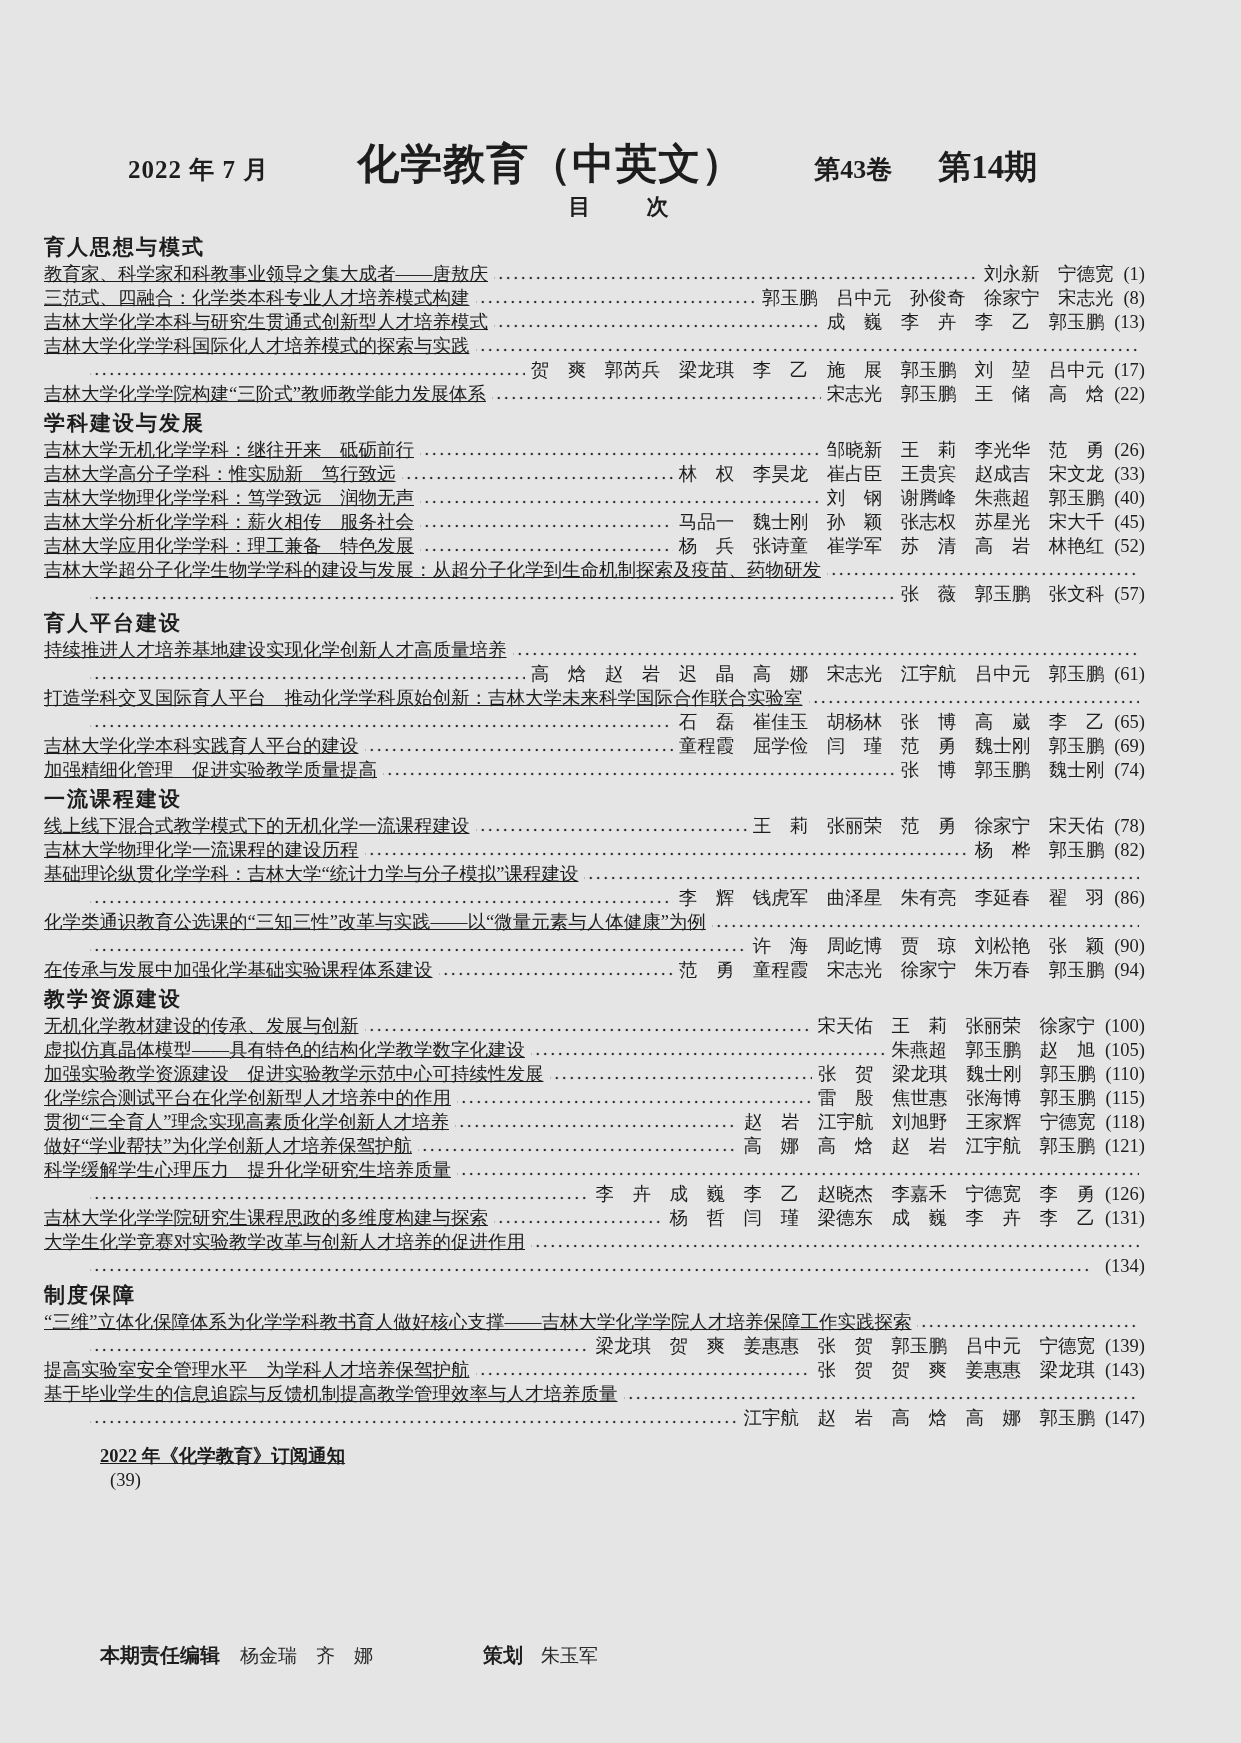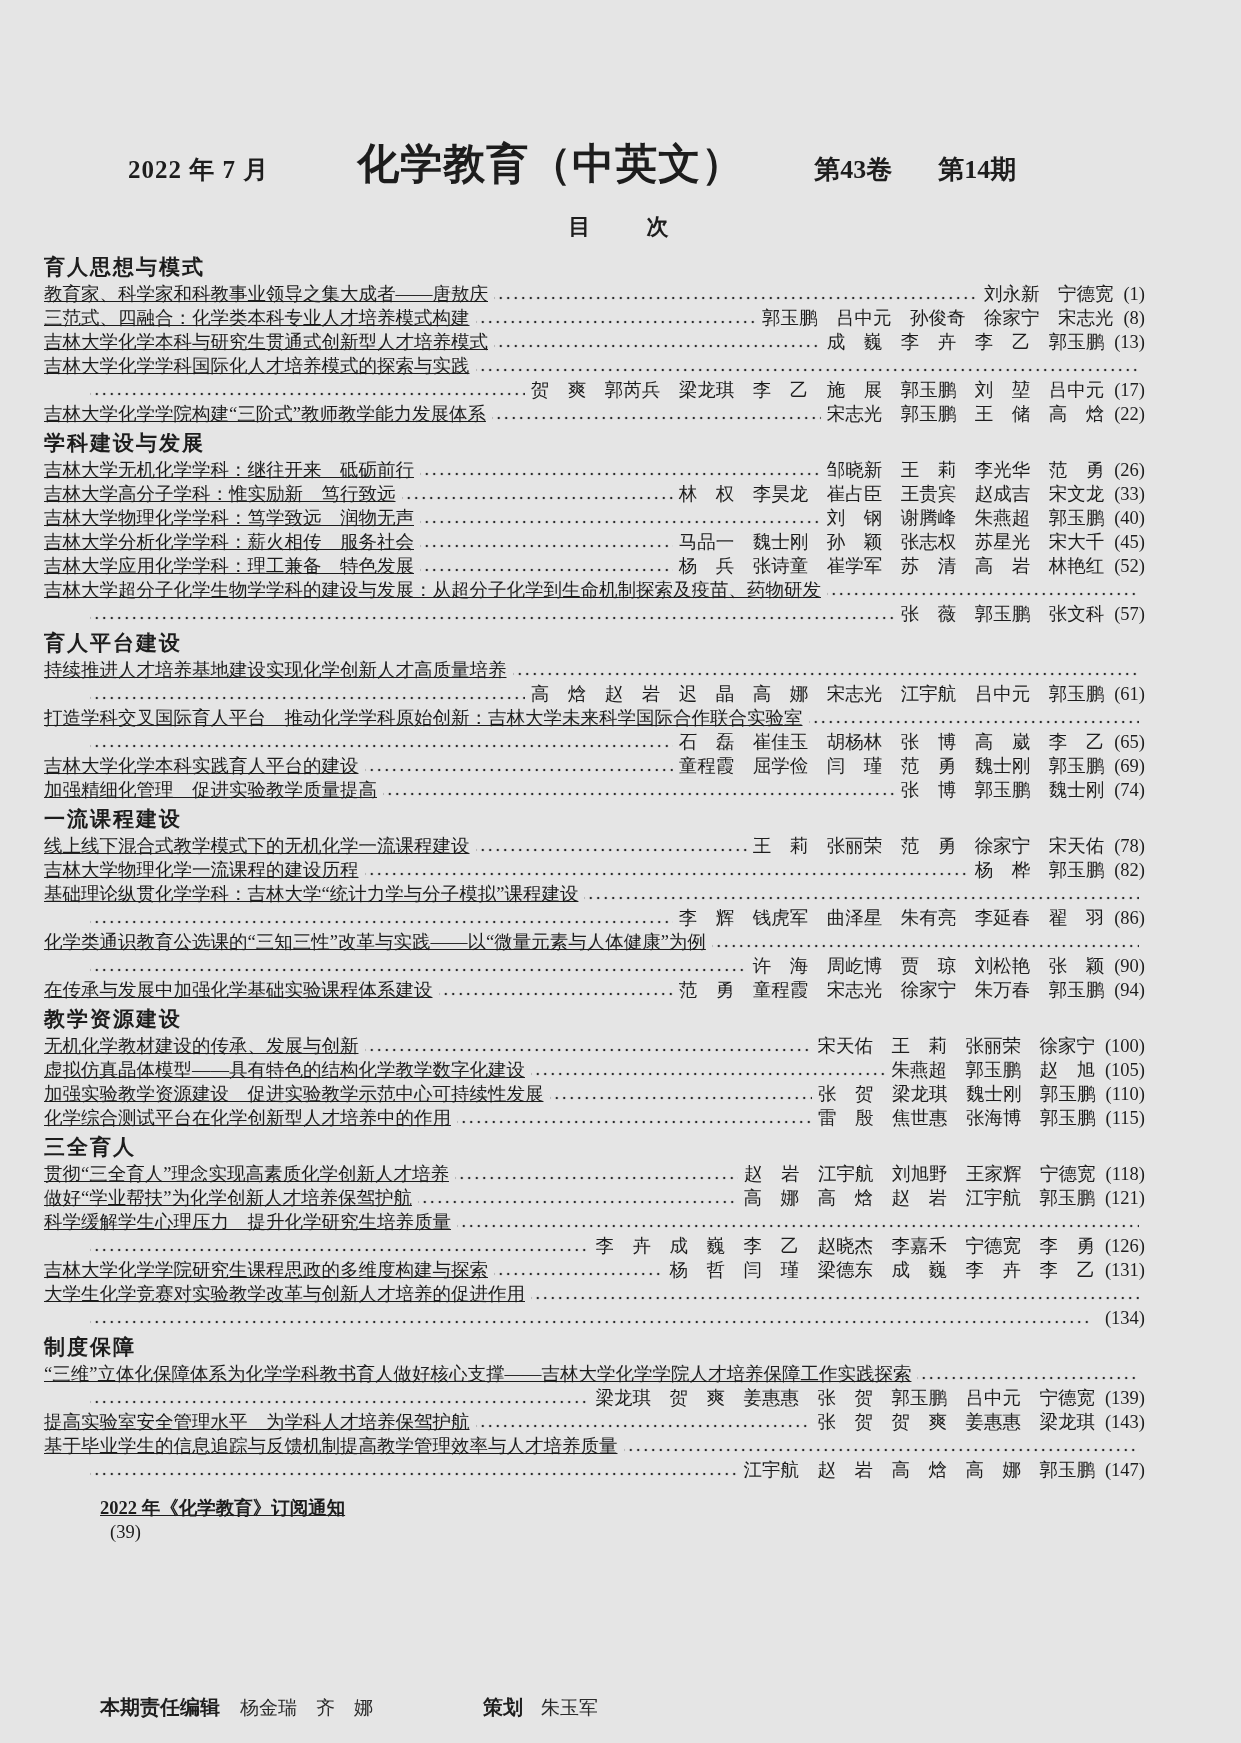--- a/index.html
+++ b/index.html
@@ -6,22 +6,22 @@
   .page{
     width:1241px;height:1743px;background:#e5e5e5;color:#1d1d1d;
     font-family:"Liberation Serif","DejaVu Serif",serif;
     position:relative;overflow:hidden;
   }
   
   .jheader{display:flex;align-items:baseline;padding:136px 0 0 128px;}
   .jdate{font-size:25px;font-weight:bold;letter-spacing:1px;flex:0 0 auto;}
   .jtitle{font-size:42px;font-weight:bold;margin-left:88px;letter-spacing:1px;flex:0 0 auto;}
   .jvol{font-size:26px;font-weight:bold;margin-left:70px;flex:0 0 auto;}
-  .jiss{font-size:26px;font-weight:bold;margin-left:46px;flex:0 0 auto;}
-  .toc-label{text-align:center;font-size:22px;font-weight:bold;margin-top:20px;letter-spacing:4px;font-family:Liberation Mono, monospace;}
+  .jiss{font-size:33px;font-weight:bold;margin-left:46px;flex:0 0 auto;}
+  .toc-label{text-align:center;font-size:22px;font-weight:bold;margin-top:0;letter-spacing:4px;font-family:Liberation Mono, monospace;}
   
   .toc{padding:8px 96px 0 44px;}
   .section-title{
     font-family:"Liberation Sans","DejaVu Sans",sans-serif;
     font-weight:bold;font-size:21px;line-height:26px;margin:4px 0 2px;letter-spacing:2px;
   }
   .row{display:flex;align-items:baseline;font-size:18.5px;line-height:24px;white-space:nowrap;}
   .row .title{flex:0 0 auto;text-decoration:underline;}
   .row .title.bold{font-weight:bold;}
   .dots{
@@ -215,21 +215,20 @@
         <span class="dots"></span>
         <span class="authors">张　贺　梁龙琪　魏士刚　郭玉鹏</span>
         <span class="pagenum">(110)</span>
       </div>
       <div class="row">
         <span class="title">化学综合测试平台在化学创新型人才培养中的作用</span>
         <span class="dots"></span>
         <span class="authors">雷　殷　焦世惠　张海博　郭玉鹏</span>
         <span class="pagenum">(115)</span>
       </div>
-      <div class="section-title">三全育人</div>
       <div class="row">
         <span class="title">贯彻“三全育人”理念实现高素质化学创新人才培养</span>
         <span class="dots"></span>
         <span class="authors">赵　岩　江宇航　刘旭野　王家辉　宁德宽</span>
         <span class="pagenum">(118)</span>
       </div>
       <div class="row">
         <span class="title">做好“学业帮扶”为化学创新人才培养保驾护航</span>
         <span class="dots"></span>
         <span class="authors">高　娜　高　焓　赵　岩　江宇航　郭玉鹏</span>

